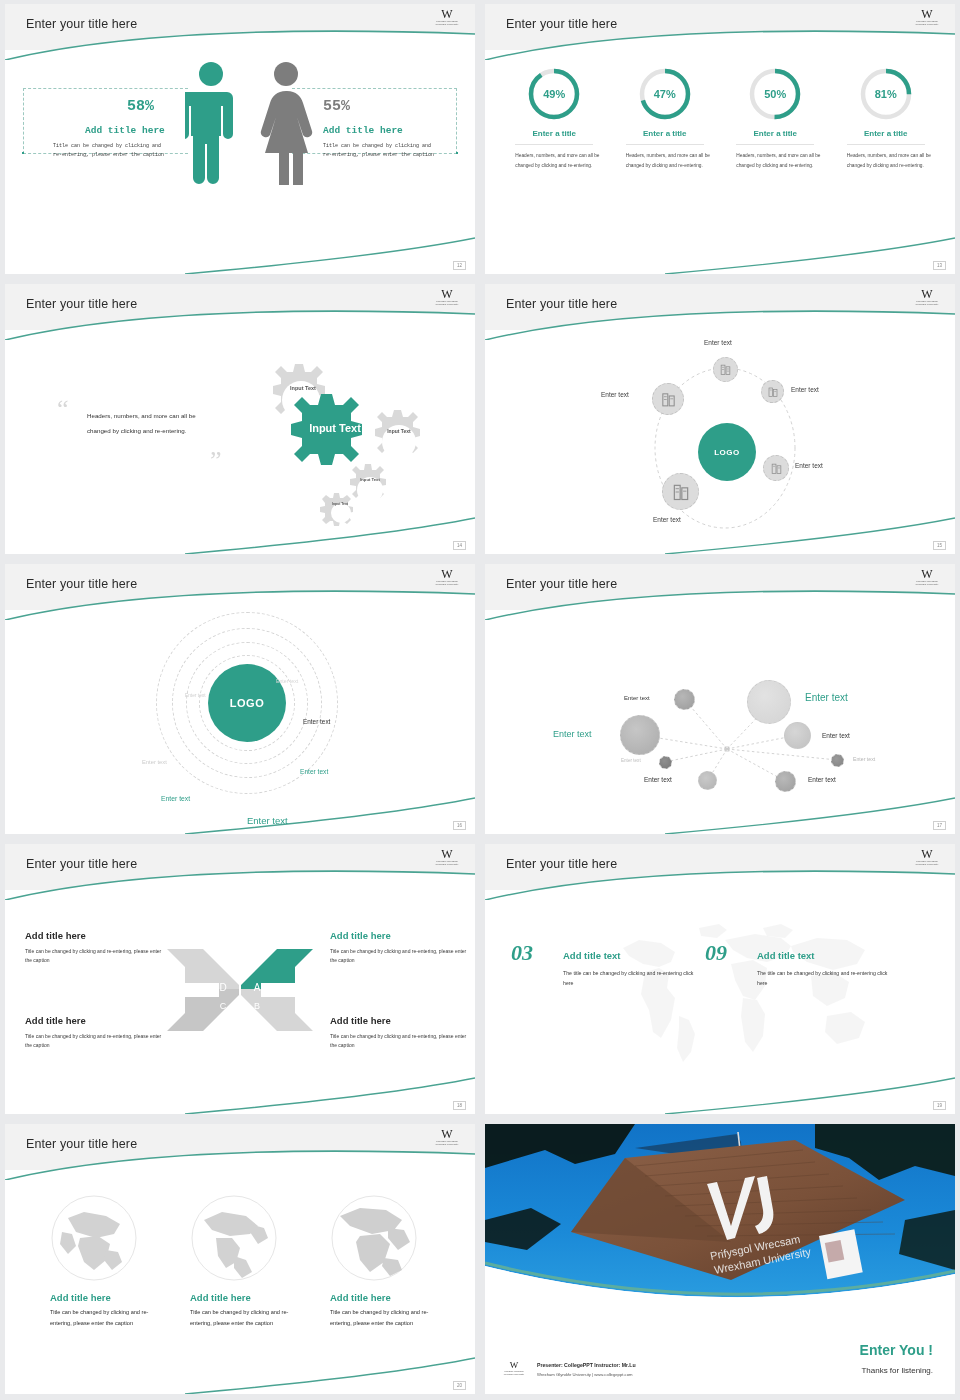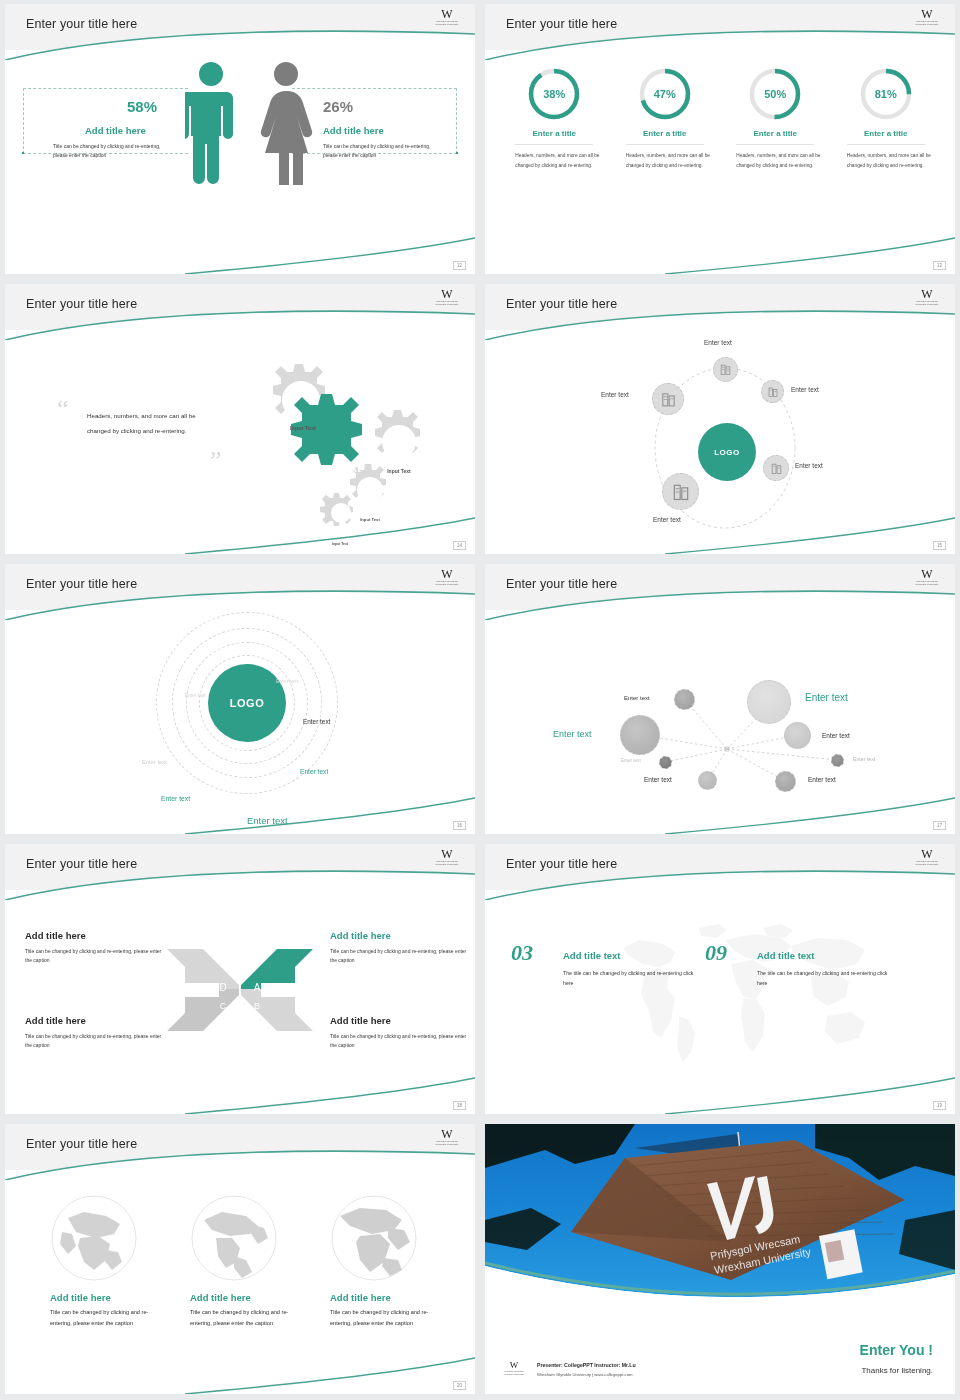--- a/index.html
+++ b/index.html
@@ -47,21 +47,21 @@
   .btm-curve { position: absolute; left: 0; bottom: 0; width: 100%; height: 40px; z-index: 1; }
   .pnum {
     position: absolute; right: 9px; bottom: 4px;
     width: 13px; height: 9px; border: 1px solid #cfcfcf;
     font-size: 4.5px; color: #8a8a8a; text-align: center; line-height: 8px; z-index: 5;
     background: #fff;
   }
   .body { position: absolute; left: 0; top: 46px; width: 100%; height: 234px; z-index: 3; }
 
   
-  .s1-wrap { position: relative; width: 100%; height: 100%; }
+  .s1-wrap { position: relative; width: 100%; height: 100%; font-family: Liberation Mono, monospace; }
   .s1-fig { position: absolute; top: 10px; }
   .s1-pct { position: absolute; font-size: 15px; font-weight: bold; }
   .s1-h { position: absolute; font-size: 9.5px; font-weight: bold; color: #2e9e89; }
   .s1-p { position: absolute; font-size: 5px; color: #3a3a3a; line-height: 9px; width: 118px; }
   .dashbox { position: absolute; border: 1px dashed #9dc9c0; }
   .dot { position: absolute; width: 2px; height: 2px; background: #2e9e89; }
 
   
   .donutrow { position: absolute; top: 16px; left: 0; width: 100%; display: flex; justify-content: space-around; padding: 0 14px; }
   .donutcol { width: 92px; text-align: center; }
@@ -69,21 +69,21 @@
   .donut .val {
     position: absolute; inset: 0; display: flex; align-items: center; justify-content: center;
     font-size: 11px; font-weight: bold; color: #2e9e89;
   }
   .dttl { margin-top: 7px; font-size: 8px; font-weight: bold; color: #2e9e89; }
   .dsep { width: 78px; height: 1px; background: #e2e2e2; margin: 6px auto 0; }
   .dtxt { margin-top: 6px; font-size: 4.8px; color: #4a4a4a; line-height: 9.5px; text-align: left; padding-left: 7px; }
 
   
   .quote { position: absolute; font-family: "Liberation Serif", serif; font-size: 26px; color: #d8d8d8; line-height: 22px; }
-  .gear-txt { position: absolute; text-align: center; color: #555; font-weight: 600; line-height: 1.15; margin-top: 40px; }
+  .gear-txt { position: absolute; text-align: center; color: #555; font-weight: 600; line-height: 1.15; }
 
   
   .hubnode { position: absolute; border-radius: 50%; background: #dcdcdc; border: 1px dashed #c2c2c2; display:flex; align-items:center; justify-content:center; }
   .nlabel { position: absolute; font-size: 6.5px; color: #3b3b3b; white-space: nowrap; }
   .hubcenter {
     position: absolute; border-radius: 50%; background: #2e9e89;
     display: flex; align-items: center; justify-content: center;
     color: #fff; font-size: 8px; font-weight: bold; letter-spacing: .5px;
   }
 
@@ -150,21 +150,21 @@
         </svg>
         <svg class="s1-fig" style="left:252px;width:58px;height:125px;" viewBox="0 0 58 125">
           <circle cx="29" cy="14" r="12" fill="#7d7d7d"></circle>
           <path d="M29 31 c-9 0 -14 5 -16 12 l-9 28 a5 5 0 0 0 9 4 l6 -18 -11 36 h14 v31 a5 5 0 0 0 10 0 v-31 h4 v31 a5 5 0 0 0 10 0 v-31 h5 l-11 -36 6 18 a5 5 0 0 0 9 -4 l-9 -28 c-2 -7 -7 -12 -16 -12 z" fill="#7d7d7d"></path>
         </svg>
 
         <div class="s1-pct" style="left:122px;top:48px;color:#2e9e89;">58%</div>
         <div class="s1-h" style="left:80px;top:75px;">Add title here</div>
         <div class="s1-p" style="left:48px;top:92px;">Title can be changed by clicking and re-entering, please enter the caption</div>
 
-        <div class="s1-pct" style="left:318px;top:48px;color:#7d7d7d;">26%</div>
+        <div class="s1-pct" style="left:318px;top:48px;color:#7d7d7d;">55%</div>
         <div class="s1-h" style="left:318px;top:75px;">Add title here</div>
         <div class="s1-p" style="left:318px;top:92px;">Title can be changed by clicking and re-entering, please enter the caption</div>
       </div>
     </div>
     <svg class="btm-curve" viewBox="0 0 470 40" preserveAspectRatio="none">
       <path d="M470 4 Q 380 22 180 40 L470 40 Z" fill="#ffffff"></path>
       <path d="M470 4 Q 380 22 180 40" stroke="#4aa392" stroke-width="1.4" fill="none"></path>
     </svg>
     <div class="pnum">12</div>
   </div>
@@ -185,21 +185,21 @@
     </div>
     <div class="body">
       <div class="donutrow">
 
         <div class="donutcol">
           <div class="donut">
             <svg viewBox="0 0 56 56">
               <circle cx="28" cy="28" r="23" fill="none" stroke="#e3e3e3" stroke-width="4.5"></circle>
               <circle cx="28" cy="28" r="23" fill="none" stroke="#2e9e89" stroke-width="4.5" stroke-dasharray="130.1 144.5" stroke-linecap="butt" transform="rotate(-90 28 28)"></circle>
             </svg>
-            <div class="val">38%</div>
+            <div class="val">49%</div>
           </div>
           <div class="dttl">Enter a title</div>
           <div class="dsep"></div>
           <div class="dtxt">Headers, numbers, and more can all be changed by clicking and re-entering.</div>
         </div>
 
         <div class="donutcol">
           <div class="donut">
             <svg viewBox="0 0 56 56">
               <circle cx="28" cy="28" r="23" fill="none" stroke="#e3e3e3" stroke-width="4.5"></circle>

